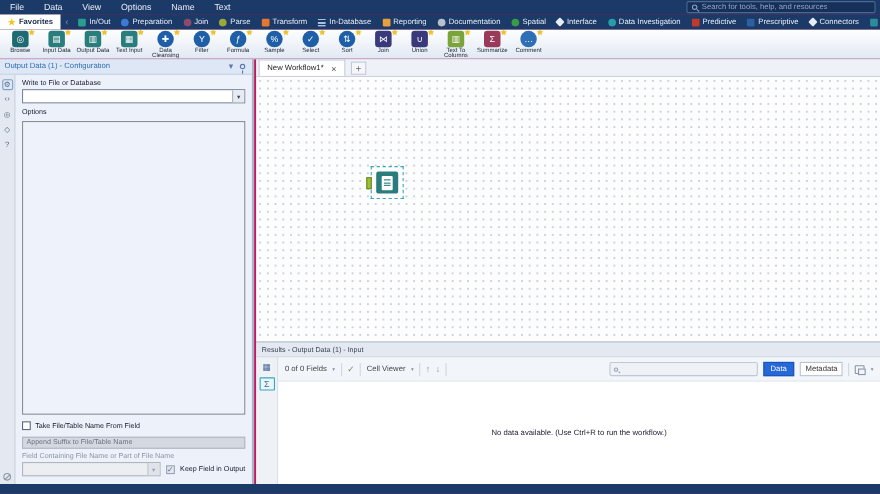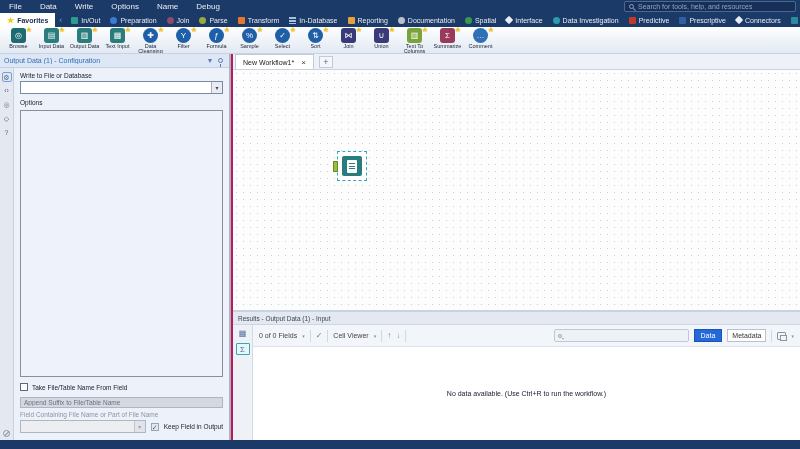--- a/index.html
+++ b/index.html
@@ -116,27 +116,27 @@
 
 <div class="app">
 
   <div class="menubar">
     <div class="menu-items">
 
         <span class="menu-item">File</span>
 
         <span class="menu-item">Data</span>
 
-        <span class="menu-item">Write</span>
+        <span class="menu-item">View</span>
 
         <span class="menu-item">Options</span>
 
         <span class="menu-item">Name</span>
 
-        <span class="menu-item">Debug</span>
+        <span class="menu-item">Text</span>
 
     </div>
     <div class="searchbox">
       <span class="mag"></span>
       <span class="search-ph">Search for tools, help, and resources</span>
     </div>
   </div>
 
   <div class="tabrow">
     <div class="tab active">

